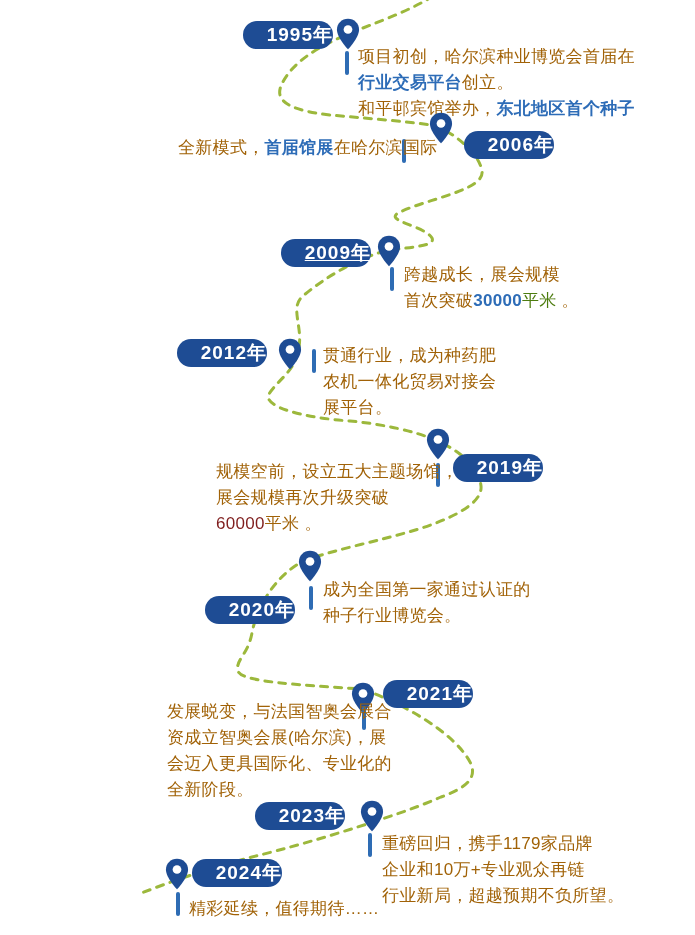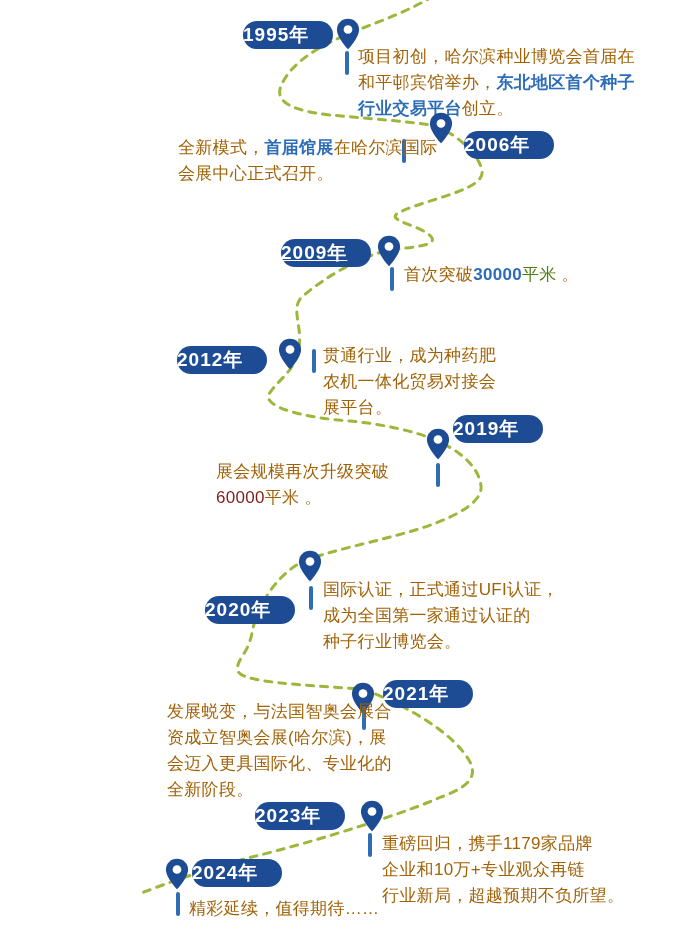--- a/index.html
+++ b/index.html
@@ -5,43 +5,43 @@
   html,body{margin:0;padding:0;background:#ffffff;}
   .stage{
     position:relative;width:695px;height:935px;background:#ffffff;overflow:hidden;
     font-family:"Liberation Sans","DejaVu Sans",sans-serif;
   }
   .path-layer{position:absolute;left:0;top:0;width:695px;height:935px;z-index:1;}
   .milestone{position:static;}
   .badge{
     position:absolute;z-index:3;width:90px;height:28px;border-radius:15px;
     background:#1e4c94;color:#ffffff;font-weight:700;font-size:19px;line-height:28px;
-    text-align:left;letter-spacing:1px;
+    text-align:right;letter-spacing:1px;
   }
   .pin{position:absolute;z-index:3;width:26px;height:33px;}
   .pin .pin-body{fill:#1e4c94;}
   .pin .pin-hole{fill:#ffffff;}
   .tick{
     position:absolute;z-index:3;width:4px;height:24px;border-radius:2px;background:#2e6cb4;
   }
   .desc{
     position:absolute;z-index:3;color:#3d4a63;font-size:17px;line-height:26px;
     letter-spacing:0.3px;white-space:nowrap;font-weight:500;
   }
   .desc .seg-normal{color:#a16207;}
   .desc .seg-blue{color:#4d7c0f;}
   .desc .seg-blue-bold{color:#2d6cb7;font-weight:700;}
   .desc .seg-bold{color:#7f1d1d;font-weight:400;}
 
   
   .m0 .badge{left:243px;top:21px;}   .m0 .pin{left:335px;top:18px;}  .m0 .tick{left:345px;top:51px;}  .m0 .desc{left:358px;top:44px;}
   .m1 .badge{left:464px;top:131px;}  .m1 .pin{left:428px;top:112px;} .m1 .tick{left:402px;top:139px;} .m1 .desc{left:178px;top:135px;}
   .m2 .badge{left:281px;top:239px;text-decoration:underline;}  .m2 .pin{left:376px;top:235px;} .m2 .tick{left:390px;top:267px;} .m2 .desc{left:404px;top:262px;}
-  .m3 .badge{left:177px;top:346px;}  .m3 .pin{left:277px;top:338px;} .m3 .tick{left:312px;top:349px;} .m3 .desc{left:323px;top:343px;}
-  .m4 .badge{left:453px;top:415px;}  .m4 .pin{left:425px;top:428px;} .m4 .tick{left:436px;top:463px;} .m4 .desc{left:216px;top:459px;}
+  .m3 .badge{left:177px;top:339px;}  .m3 .pin{left:277px;top:338px;} .m3 .tick{left:312px;top:349px;} .m3 .desc{left:323px;top:343px;}
+  .m4 .badge{left:453px;top:454px;}  .m4 .pin{left:425px;top:428px;} .m4 .tick{left:436px;top:463px;} .m4 .desc{left:216px;top:459px;}
   .m5 .badge{left:205px;top:548px;margin-top:48px;}  .m5 .pin{left:297px;top:550px;} .m5 .tick{left:309px;top:586px;} .m5 .desc{left:323px;top:577px;}
   .m6 .badge{left:383px;top:680px;}  .m6 .pin{left:350px;top:682px;} .m6 .tick{left:362px;top:706px;} .m6 .desc{left:167px;top:699px;}
   .m7 .badge{left:255px;top:802px;}  .m7 .pin{left:359px;top:800px;} .m7 .tick{left:368px;top:833px;} .m7 .desc{left:382px;top:831px;}
   .m8 .badge{left:192px;top:859px;}  .m8 .pin{left:164px;top:858px;} .m8 .tick{left:176px;top:892px;} .m8 .desc{left:189px;top:896px;text-align:right;}
 </style>
 </head>
 <body>
 
 <div class="stage">
 
@@ -74,46 +74,46 @@
 
   <div class="milestone m0">
     <div class="badge">1995年</div>
     <svg class="pin" viewBox="0 0 24 31">
       <path class="pin-body" d="M12 0.8 C6.1 0.8 1.6 5.3 1.6 11 c0 7.4 10.4 18.4 10.4 18.4 S22.4 18.4 22.4 11 C22.4 5.3 17.9 0.8 12 0.8 z"></path>
       <circle class="pin-hole" cx="12" cy="10.8" r="4.1"></circle>
     </svg>
     <div class="tick"></div>
     <div class="desc">
         <div class="line"><span class="seg-normal">项目初创，哈尔滨种业博览会首届在</span></div>
+        <div class="line"><span class="seg-blue-bold">行业交易平台</span><span class="seg-normal">创立。</span></div>
         <div class="line"><span class="seg-normal">和平邨宾馆举办，</span><span class="seg-blue-bold">东北地区首个种子</span></div>
-        <div class="line"><span class="seg-blue-bold">行业交易平台</span><span class="seg-normal">创立。</span></div>
       </div>
   </div>
 
   <div class="milestone m1">
     <div class="badge">2006年</div>
     <svg class="pin" viewBox="0 0 24 31">
       <path class="pin-body" d="M12 0.8 C6.1 0.8 1.6 5.3 1.6 11 c0 7.4 10.4 18.4 10.4 18.4 S22.4 18.4 22.4 11 C22.4 5.3 17.9 0.8 12 0.8 z"></path>
       <circle class="pin-hole" cx="12" cy="10.8" r="4.1"></circle>
     </svg>
     <div class="tick"></div>
     <div class="desc">
         <div class="line"><span class="seg-normal">全新模式，</span><span class="seg-blue-bold">首届馆展</span><span class="seg-normal">在哈尔滨国际</span></div>
-        <div class="line"><span class="seg-normal">会展中心正式召开。</span></div>
       </div>
   </div>
 
   <div class="milestone m2">
     <div class="badge">2009年</div>
     <svg class="pin" viewBox="0 0 24 31">
       <path class="pin-body" d="M12 0.8 C6.1 0.8 1.6 5.3 1.6 11 c0 7.4 10.4 18.4 10.4 18.4 S22.4 18.4 22.4 11 C22.4 5.3 17.9 0.8 12 0.8 z"></path>
       <circle class="pin-hole" cx="12" cy="10.8" r="4.1"></circle>
     </svg>
     <div class="tick"></div>
     <div class="desc">
+        <div class="line"><span class="seg-normal">跨越成长，展会规模</span></div>
         <div class="line"><span class="seg-normal">首次突破</span><span class="seg-blue-bold">30000</span><span class="seg-blue">平米</span><span class="seg-normal"> 。</span></div>
       </div>
   </div>
 
   <div class="milestone m3">
     <div class="badge">2012年</div>
     <svg class="pin" viewBox="0 0 24 31">
       <path class="pin-body" d="M12 0.8 C6.1 0.8 1.6 5.3 1.6 11 c0 7.4 10.4 18.4 10.4 18.4 S22.4 18.4 22.4 11 C22.4 5.3 17.9 0.8 12 0.8 z"></path>
       <circle class="pin-hole" cx="12" cy="10.8" r="4.1"></circle>
     </svg>
@@ -126,34 +126,34 @@
   </div>
 
   <div class="milestone m4">
     <div class="badge">2019年</div>
     <svg class="pin" viewBox="0 0 24 31">
       <path class="pin-body" d="M12 0.8 C6.1 0.8 1.6 5.3 1.6 11 c0 7.4 10.4 18.4 10.4 18.4 S22.4 18.4 22.4 11 C22.4 5.3 17.9 0.8 12 0.8 z"></path>
       <circle class="pin-hole" cx="12" cy="10.8" r="4.1"></circle>
     </svg>
     <div class="tick"></div>
     <div class="desc">
+        <div class="line"><span class="seg-normal">规模空前，设立五大主题场馆，</span></div>
         <div class="line"><span class="seg-normal">展会规模再次升级突破</span></div>
         <div class="line"><span class="seg-bold">60000</span><span class="seg-normal">平米 。</span></div>
       </div>
   </div>
 
   <div class="milestone m5">
     <div class="badge">2020年</div>
     <svg class="pin" viewBox="0 0 24 31">
       <path class="pin-body" d="M12 0.8 C6.1 0.8 1.6 5.3 1.6 11 c0 7.4 10.4 18.4 10.4 18.4 S22.4 18.4 22.4 11 C22.4 5.3 17.9 0.8 12 0.8 z"></path>
       <circle class="pin-hole" cx="12" cy="10.8" r="4.1"></circle>
     </svg>
     <div class="tick"></div>
     <div class="desc">
-        <div class="line"><span class="seg-normal">国际认证，正式通过UFI认证，</span></div>
         <div class="line"><span class="seg-normal">成为全国第一家通过认证的</span></div>
         <div class="line"><span class="seg-normal">种子行业博览会。</span></div>
       </div>
   </div>
 
   <div class="milestone m6">
     <div class="badge">2021年</div>
     <svg class="pin" viewBox="0 0 24 31">
       <path class="pin-body" d="M12 0.8 C6.1 0.8 1.6 5.3 1.6 11 c0 7.4 10.4 18.4 10.4 18.4 S22.4 18.4 22.4 11 C22.4 5.3 17.9 0.8 12 0.8 z"></path>
       <circle class="pin-hole" cx="12" cy="10.8" r="4.1"></circle>

